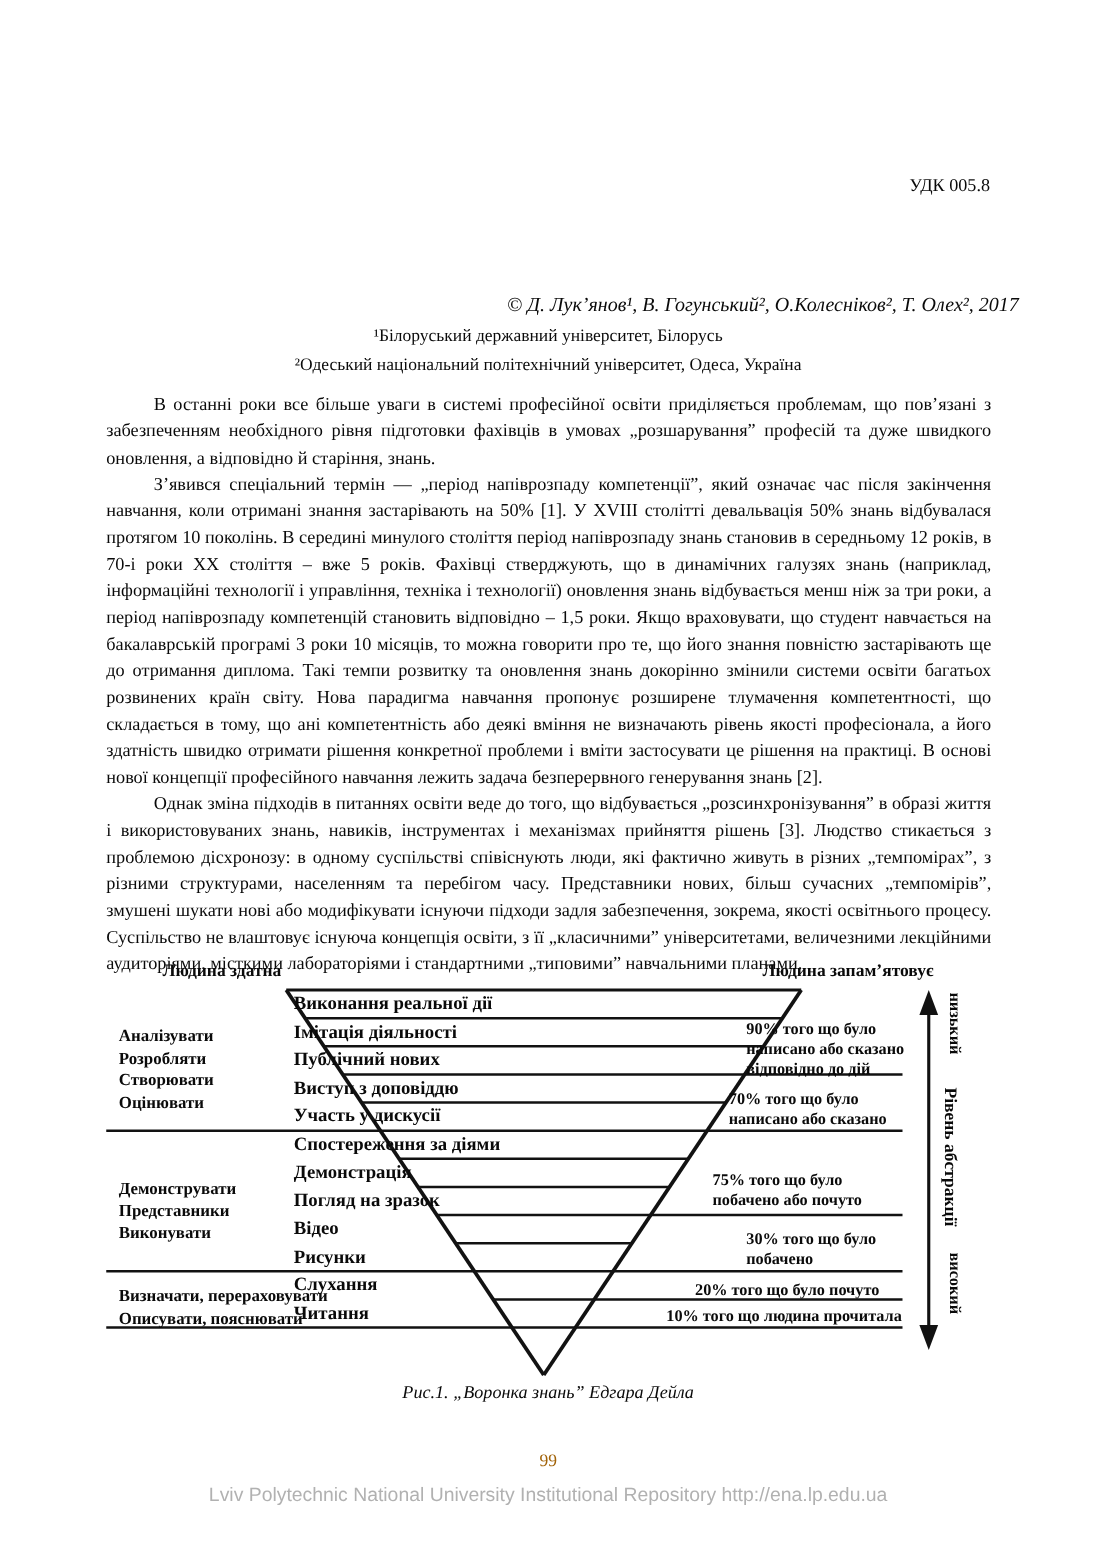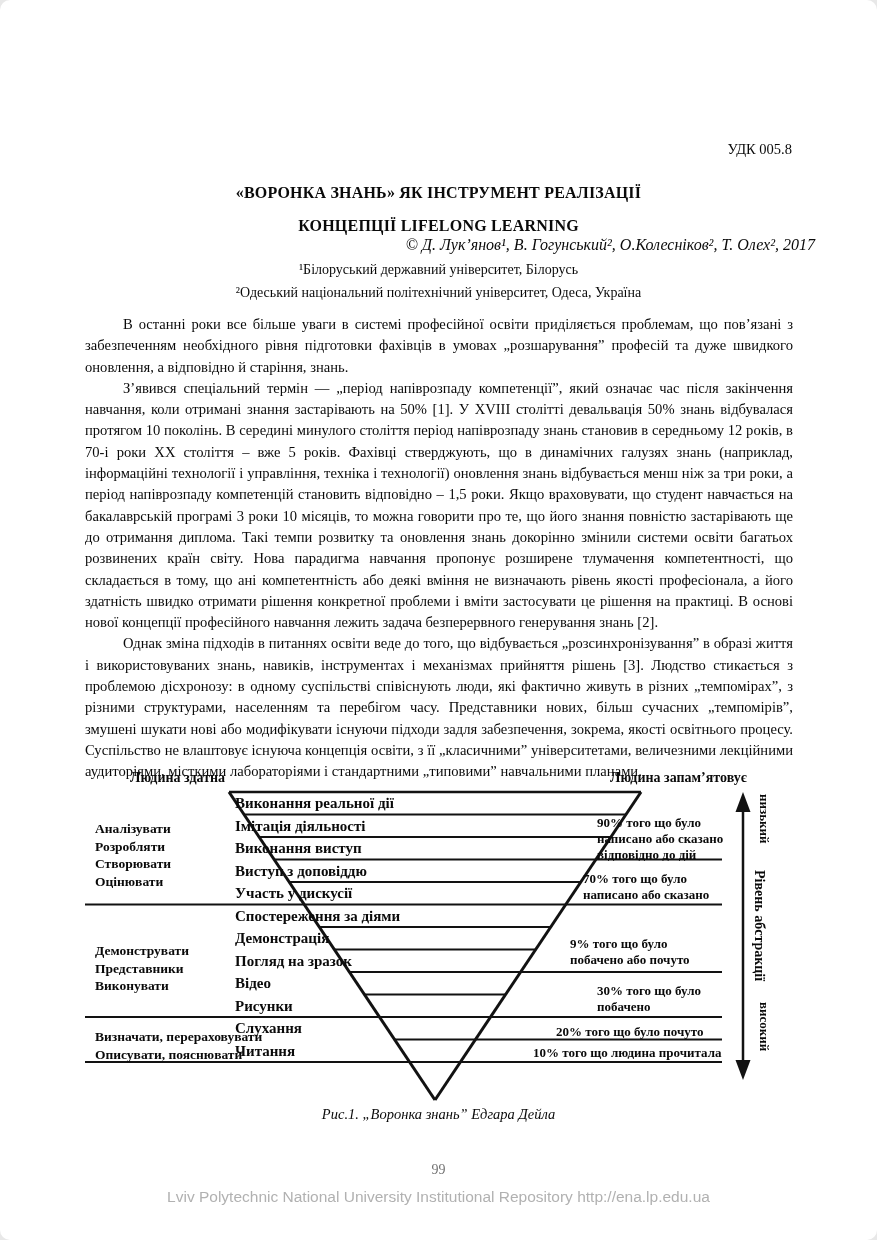--- a/index.html
+++ b/index.html
@@ -1,19 +1,19 @@
 <!DOCTYPE html>
 <html><head>
 <meta charset="utf-8">
 <style>
   html,body { margin:0; padding:0; background:#e8e8e8; }
   .page {
     position:relative; width:877px; height:1240px; margin:0 auto;
     background:#ffffff; overflow:hidden;
-    font-family:"Liberation Serif", serif; color:#0a0a0a;border-radius:10px;
+    font-family:"Liberation Serif", serif; color:#0a0a0a;
   }
   .udk { position:absolute; top:141px; left:85px; width:707px; text-align:right; font-size:14.5px; }
   .title {
     position:absolute; top:176px; left:60px; width:757px; margin:0;
     text-align:center; font-size:16px; font-weight:bold; line-height:33px; letter-spacing:.2px;
   }
   .authors { position:absolute; top:236px; left:85px; width:730px; text-align:right; font-style:italic; font-size:16px; }
   .affil { position:absolute; left:85px; width:707px; text-align:center; font-size:14px; }
   .affil.a1 { top:262px; } .affil.a2 { top:285px; }
   .body { position:absolute; top:314px; left:85px; width:708px; font-size:14.6px; line-height:21.3px; text-align:justify; }
@@ -24,32 +24,31 @@
   .dg-text { position:absolute; font-weight:bold; }
   .toplabel { font-size:14px; top:0; }
   .toplabel.left { left:90px;margin-left:40px; }
   .toplabel.right { left:610px; width:185px; }
   .frow { left:235px; width:400px; text-align:left; font-size:15px; line-height:20px; }
   .lgroup { left:95px; font-size:13.5px; line-height:17.5px; white-space:pre-line; }
   .rblock { font-size:13px; line-height:16px; white-space:pre-line; }
   .axis { font-size:13px; writing-mode:vertical-rl; }
   
   .caption { position:absolute; top:1106px; left:85px; width:707px; text-align:center; font-style:italic; font-size:14.5px; }
-  .pagenum { position:absolute; top:1162px; left:0; width:877px; text-align:center; font-size:14px; color:#737373; }
+  .pagenum { position:absolute; top:1162px; left:0; width:877px; text-align:center; font-size:14px; color:#a16207; }
   .repo { position:absolute; top:1188px; left:0; width:877px; text-align:center;
           font-family:"Liberation Sans", sans-serif; font-size:15.5px; color:#b1b1b1; }
 </style>
 </head>
 <body>
 
 <div class="page">
 
   <div class="udk">УДК 005.8</div>
 
-  <h1 class="title"><span>«ВОРОНКА ЗНАНЬ» ЯК ІНСТРУМЕНТ РЕАЛІЗАЦІЇ</span><br><span>КОНЦЕПЦІЇ LIFELONG LEARNING</span></h1>
 
   <div class="authors">© Д. Лук’янов¹, В. Гогунський², О.Колесніков², Т. Олех², 2017</div>
   <div class="affil a1">¹Білоруський державний університет, Білорусь</div>
   <div class="affil a2">²Одеський національний політехнічний університет, Одеса, Україна</div>
 
   <div class="body">
     <p>В останні роки все більше уваги в системі професійної освіти приділяється проблемам, що пов’язані з забезпеченням необхідного рівня підготовки фахівців в умовах „розшарування” професій та дуже швидкого оновлення, а відповідно й старіння, знань.</p>
     <p>З’явився спеціальний термін — „період напіврозпаду компетенції”, який означає час після закінчення навчання, коли отримані знання застарівають на 50% [1]. У XVIII столітті девальвація 50% знань відбувалася протягом 10 поколінь. В середині минулого століття період напіврозпаду знань становив в середньому 12 років, в 70-і роки XX століття – вже 5 років. Фахівці стверджують, що в динамічних галузях знань (наприклад, інформаційні технології і управління, техніка і технології) оновлення знань відбувається менш ніж за три роки, а період напіврозпаду компетенцій становить відповідно – 1,5 роки. Якщо враховувати, що студент навчається на бакалаврській програмі 3 роки 10 місяців, то можна говорити про те, що його знання повністю застарівають ще до отримання диплома. Такі темпи розвитку та оновлення знань докорінно змінили системи освіти багатьох розвинених країн світу. Нова парадигма навчання пропонує розширене тлумачення компетентності, що складається в тому, що ані компетентність або деякі вміння не визначають рівень якості професіонала, а його здатність швидко отримати рішення конкретної проблеми і вміти застосувати це рішення на практиці. В основі нової концепції професійного навчання лежить задача безперервного генерування знань [2].</p>
     <p>Однак зміна підходів в питаннях освіти веде до того, що відбувається „розсинхронізування” в образі життя і використовуваних знань, навиків, інструментах і механізмах прийняття рішень [3]. Людство стикається з проблемою дісхронозу: в одному суспільстві співіснують люди, які фактично живуть в різних „темпомірах”, з різними структурами, населенням та перебігом часу. Представники нових, більш сучасних „темпомірів”, змушені шукати нові або модифікувати існуючи підходи задля забезпечення, зокрема, якості освітнього процесу. Суспільство не влаштовує існуюча концепція освіти, з її „класичними” університетами, величезними лекційними аудиторіями, місткими лабораторіями і стандартними „типовими” навчальними планами.</p>
   </div>
@@ -81,21 +80,21 @@
         <polygon points="743,22 735.5,42 750.5,42"></polygon>
         <polygon points="743,310 735.5,290 750.5,290"></polygon>
       </g>
     </svg>
 
     <div class="dg-text toplabel left">Людина здатна</div>
     <div class="dg-text toplabel right">Людина запам’ятовує</div>
 
     <div class="dg-text frow" style="top:23px">Виконання реальної дії</div>
     <div class="dg-text frow" style="top:45.5px">Імітація діяльності</div>
-    <div class="dg-text frow" style="top:68px">Виконання виступ</div>
+    <div class="dg-text frow" style="top:68px">Публічний нових</div>
     <div class="dg-text frow" style="top:90.5px">Виступ з доповіддю</div>
     <div class="dg-text frow" style="top:113px">Участь у дискусії</div>
     <div class="dg-text frow" style="top:135.5px">Спостереження за діями</div>
     <div class="dg-text frow" style="top:158px">Демонстрація</div>
     <div class="dg-text frow" style="top:180.5px">Погляд на зразок</div>
     <div class="dg-text frow" style="top:203px">Відео</div>
     <div class="dg-text frow" style="top:225.5px">Рисунки</div>
     <div class="dg-text frow" style="top:248px">Слухання</div>
     <div class="dg-text frow" style="top:270.5px">Читання</div>
 
@@ -107,21 +106,21 @@
 Представники
 Виконувати</div>
     <div class="dg-text lgroup" style="top:258px">Визначати, перераховувати
 Описувати, пояснювати</div>
 
     <div class="dg-text rblock" style="left:597px; top:45px">90% того що було
 написано або сказано
 відповідно до дій</div>
     <div class="dg-text rblock" style="left:583px; top:101px">70% того що було
 написано або сказано</div>
-    <div class="dg-text rblock" style="left:570px; top:166px">9% того що було
+    <div class="dg-text rblock" style="left:570px; top:166px">75% того що було
 побачено або почуто</div>
     <div class="dg-text rblock" style="left:597px; top:213px">30% того що було
 побачено</div>
     <div class="dg-text rblock" style="left:556px; top:254px">20% того що було почуто</div>
     <div class="dg-text rblock" style="left:533px; top:275px">10% того що людина прочитала</div>
 
     <div class="dg-text axis" style="left:756px; top:24px">низький</div>
     <div class="dg-text axis" style="left:751px; top:100px; font-size:14px">Рівень абстракції</div>
     <div class="dg-text axis" style="left:756px; top:232px">високий</div>
   </div>

